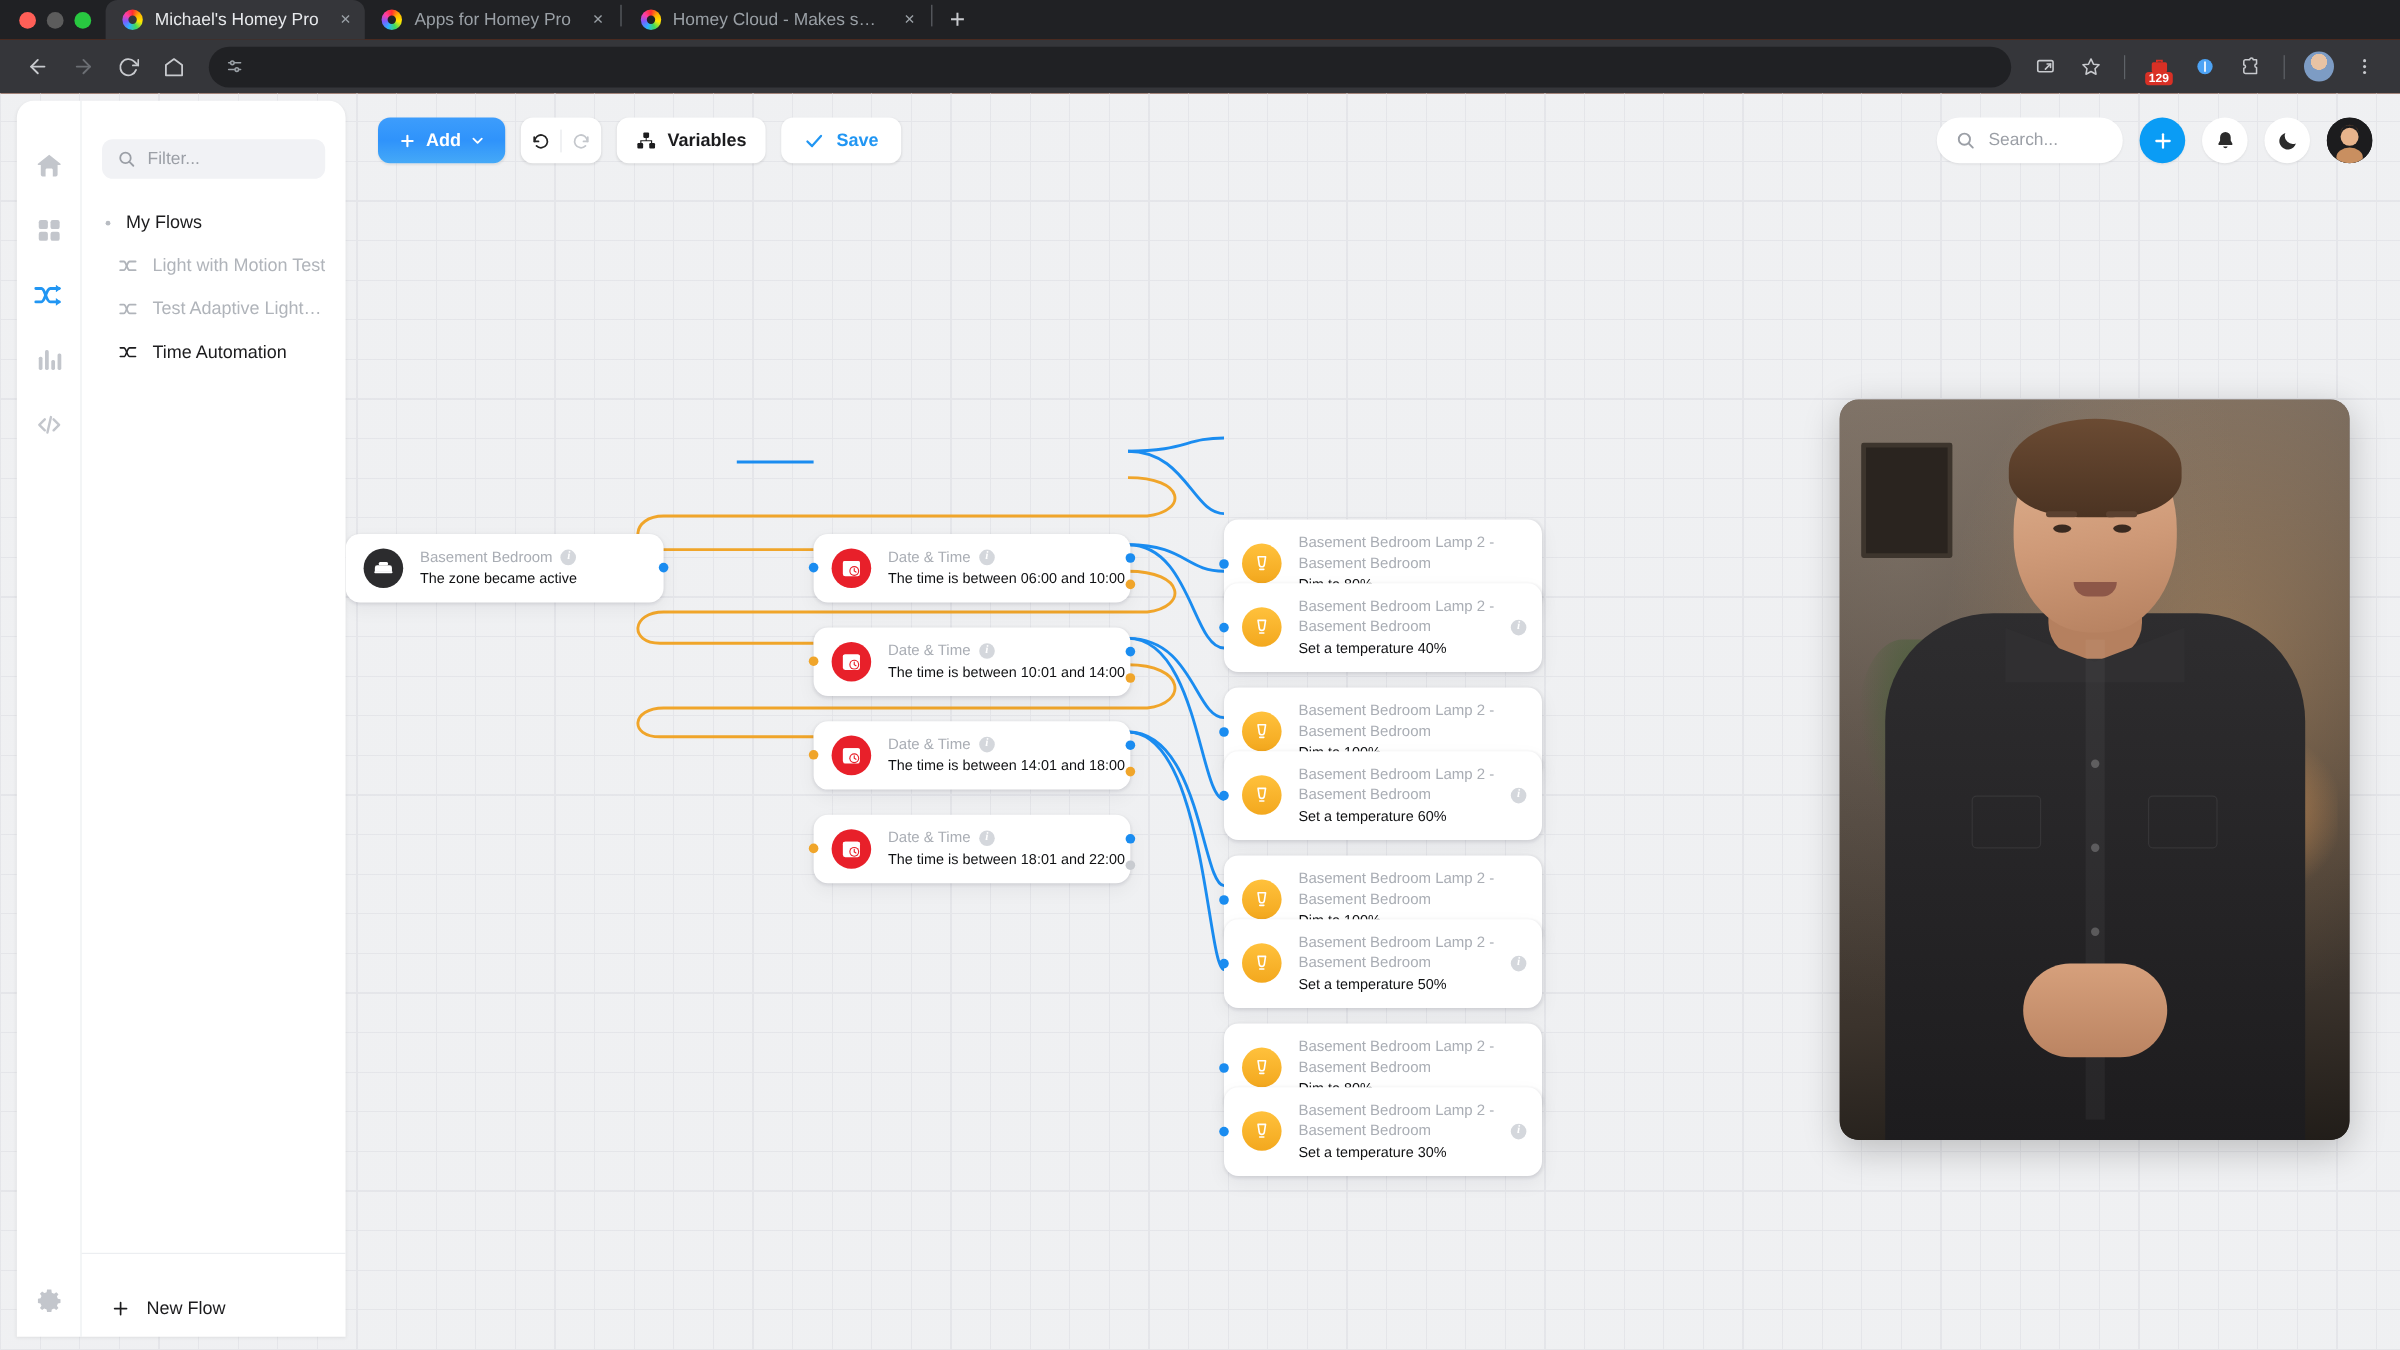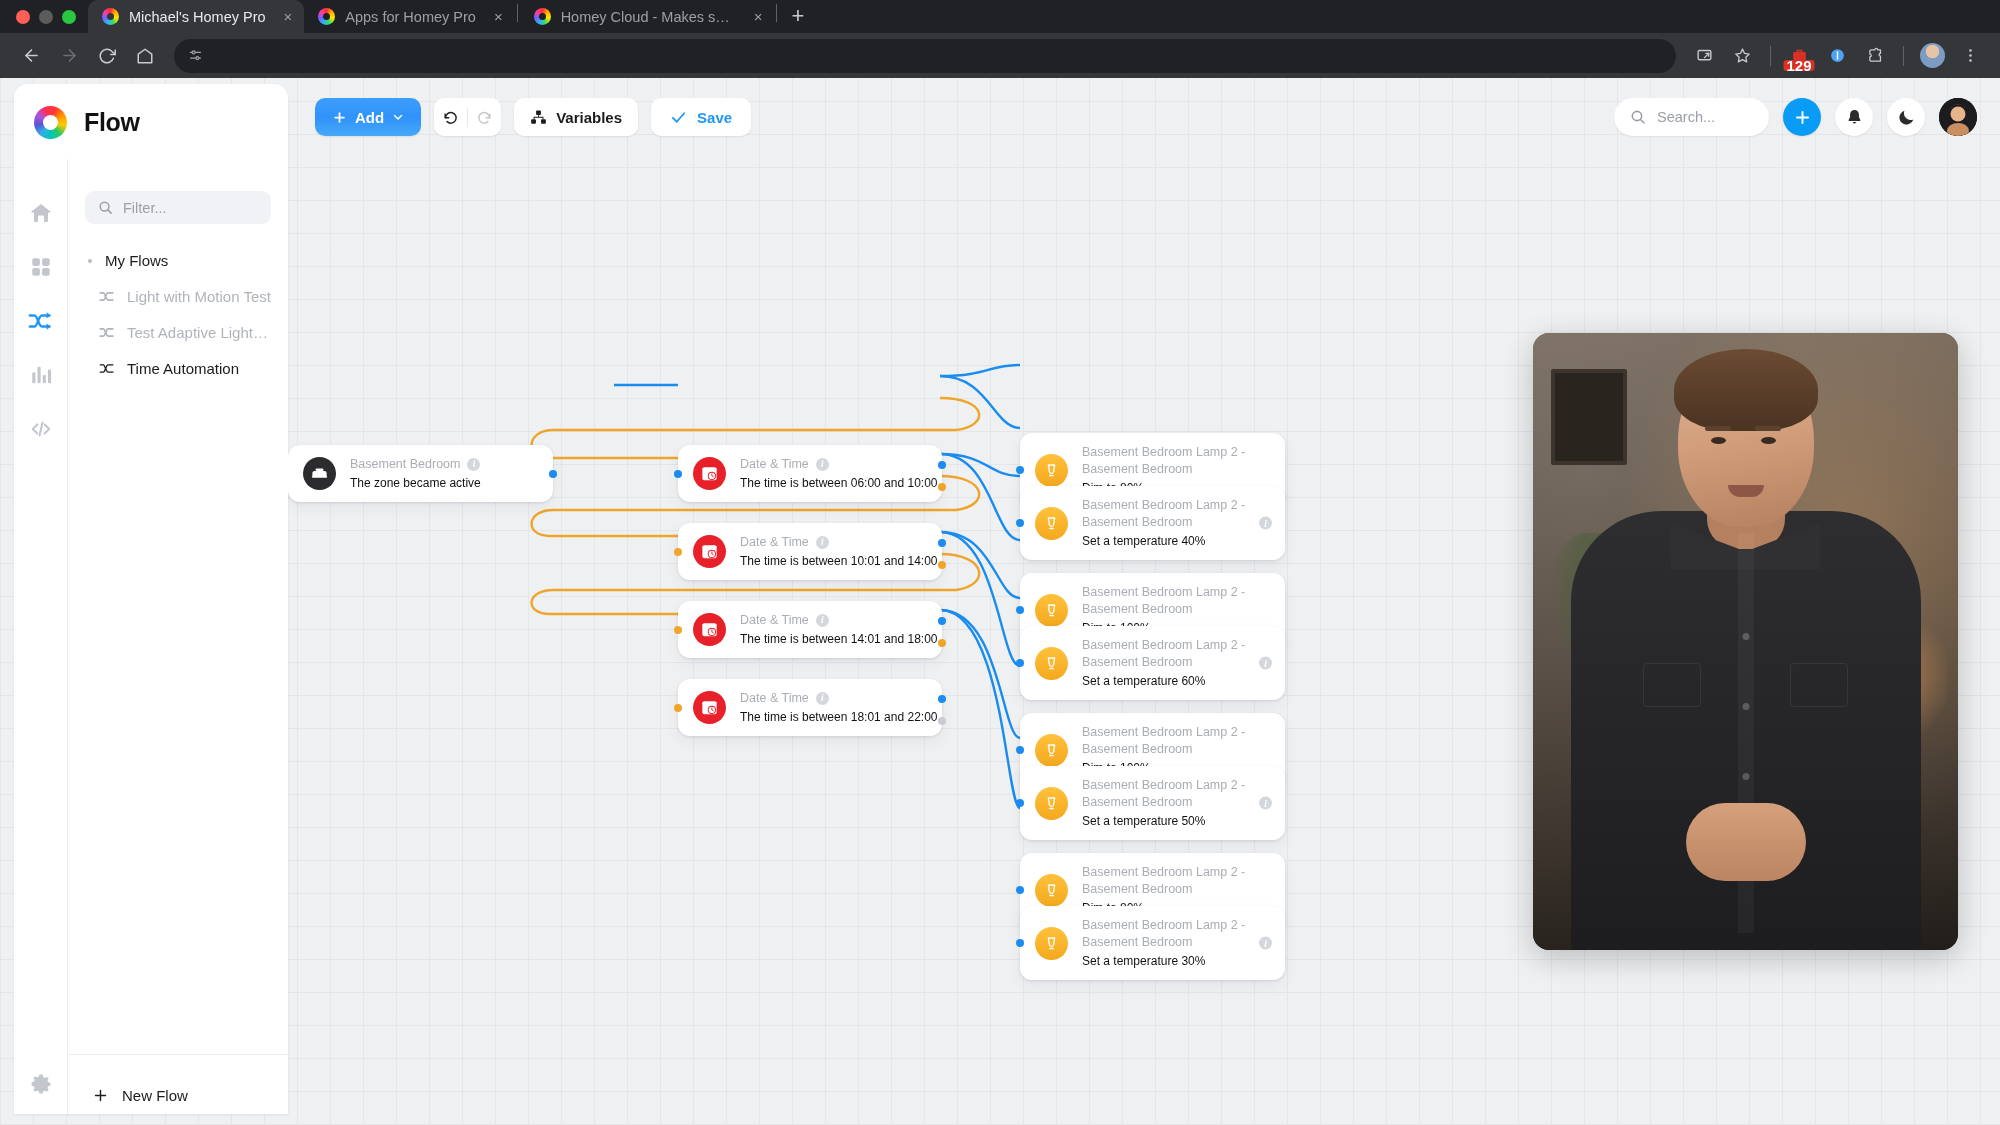--- a/index.html
+++ b/index.html
@@ -57,21 +57,21 @@
     flex: 1; height: 34px; background: #202124; border-radius: 18px;
     display: flex; align-items: center; gap: 11px; padding: 0 14px; margin: 0 8px;
     color: #9aa0a6; font-size: 15.5px; overflow: hidden;
   }
   .url-text { white-space: nowrap; overflow: hidden; }
   .url-text b { color: #e8eaed; font-weight: 400; }
   .omni-right { display: flex; align-items: center; gap: 6px; }
   .oicon { width: 32px; height: 32px; display: flex; align-items: center; justify-content: center; color: #c8cace; position: relative; }
   .badge-red {
     position: absolute; bottom: 1px; left: 50%; transform: translateX(-50%);
-    background: #d93025; color: #fff; font-size: 15px; padding: 0 3px; border-radius: 3px;
+    background: #d93025; color: #fff; font-size: 10px; padding: 0 3px; border-radius: 3px;
     line-height: 11px; font-weight: 700;
   }
   .chrome-avatar { width: 25px; height: 25px; border-radius: 50%; overflow: hidden; background:#8a6a55; display:block; }
   .omni-sep { width: 1px; height: 20px; background: #5f6368; margin: 0 6px; }
 
   
   .app {
     position: absolute; left: 0; top: 78px; width: 2000px; height: 1047px;
     background:
       linear-gradient(0deg, rgba(0,0,0,0.02), rgba(0,0,0,0.02)),
@@ -124,21 +124,21 @@
     font-size: 15px; padding-left: 14px; min-width: 0;
   }
   .flow-row .fname { white-space: nowrap; overflow: hidden; text-overflow: ellipsis; }
   .flow-row.muted { color: #b0b4ba; }
   .flow-row.strong { color: #1c1c1e; }
   .fl-icon { flex: 0 0 17px; width: 17px; height: 17px; display:flex; align-items:center; justify-content:center; }
 
   .newflow {
     border-top: 1px solid #eceef1; margin: 0 -17px; padding: 22px 0 0 24px;
     display: flex; align-items: center; gap: 13px; font-size: 15px; color: #1c1c1e;
-    height: 60px;
+    height: 70px;
   }
 
   
   .toolbar { position: absolute; left: 315px; top: 20px; display: flex; align-items: center; gap: 13px; }
   .tb-btn {
     height: 38px; background: #fff; border-radius: 10px; display: flex; align-items: center;
     gap: 9px; padding: 0 16px; font-size: 15px; color: #1c1c1e; font-weight: 600;
     box-shadow: 0 1px 2px rgba(0,0,0,0.08);
   }
   .tb-add {
@@ -357,24 +357,20 @@
             <circle cx="12" cy="12" r="1.8"></circle>
             <circle cx="12" cy="19" r="1.8"></circle>
           </svg>
       </div>
     </div>
   </div>
 
   <div class="app">
 
     <div class="leftpanel">
-      <div class="lp-header">
-        <span class="brand-ring"></span>
-        <span class="lp-title">Flow</span>
-      </div>
 
       <div class="lp-body">
         <div class="railbar">
           <div class="rail-icon">
             <svg width="24" height="24" viewBox="0 0 24 24" fill="currentColor">
                 <path d="M12 3L2.6 10.4c-.4.3-.2 1 .3 1H5v8.1c0 .8.6 1.5 1.4 1.5H9v-5.4c0-.6.5-1.1 1.1-1.1h3.8c.6 0 1.1.5 1.1 1.1V21h2.6c.8 0 1.4-.7 1.4-1.5v-8.1h2.1c.5 0 .7-.7.3-1L12 3z"></path>
               </svg>
           </div>
           <div class="rail-icon">
             <svg width="22" height="22" viewBox="0 0 24 24" fill="currentColor">

